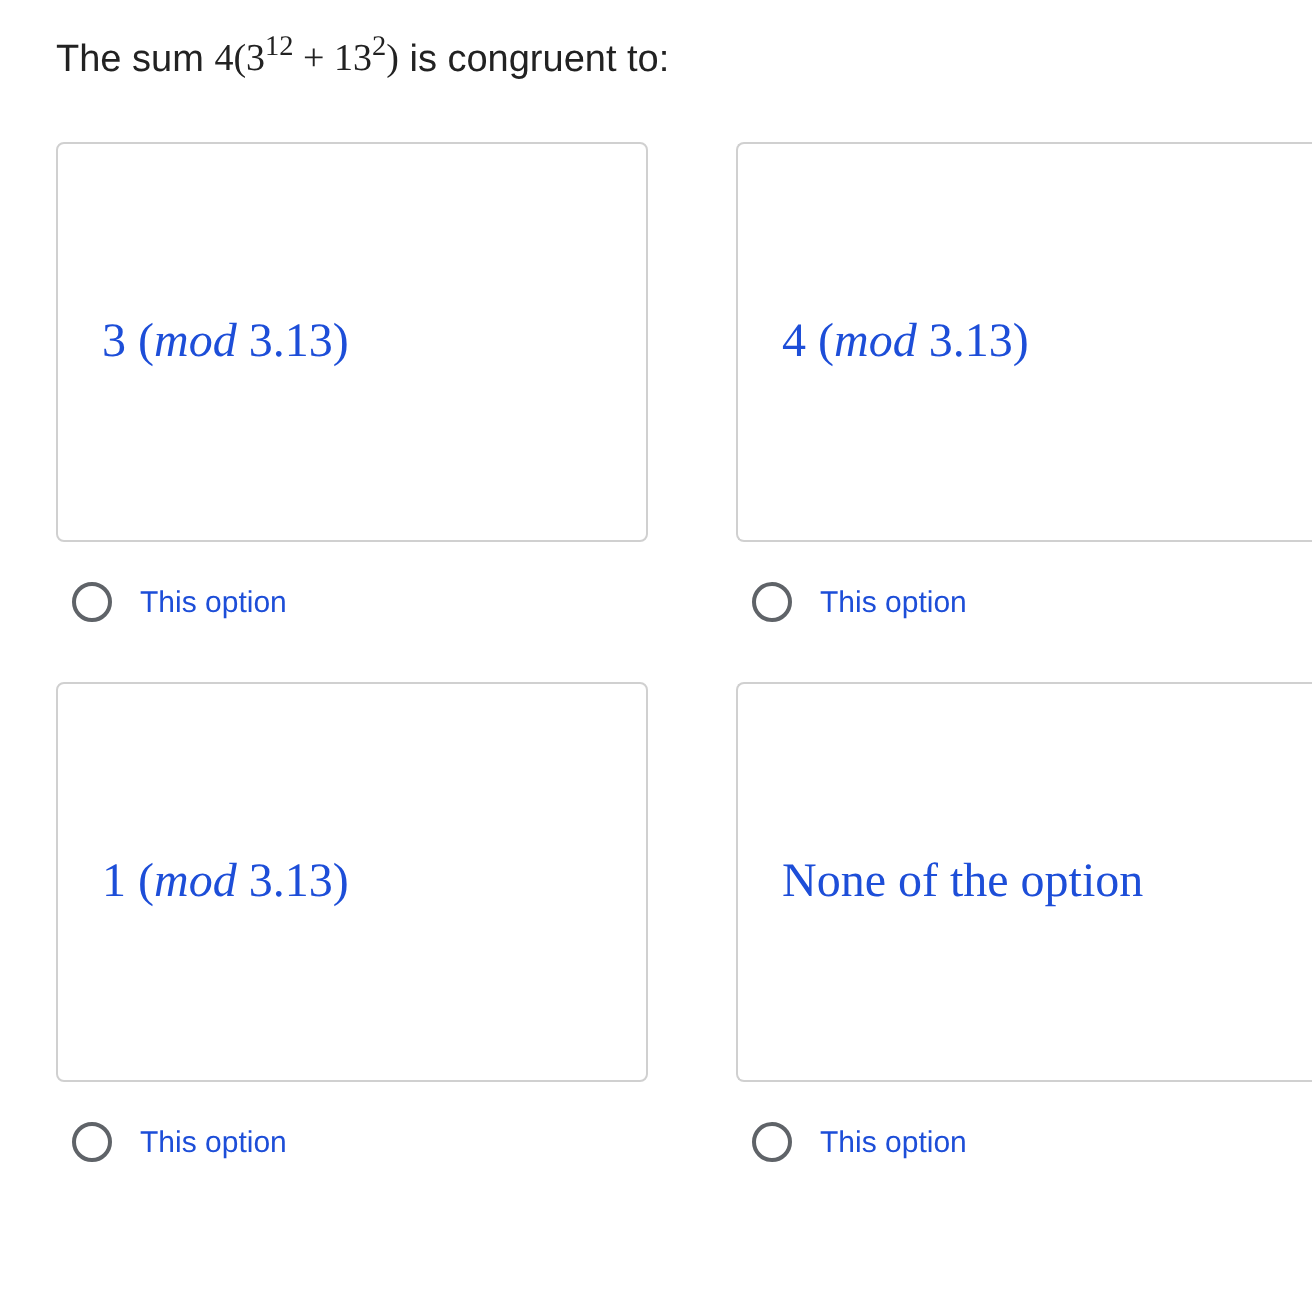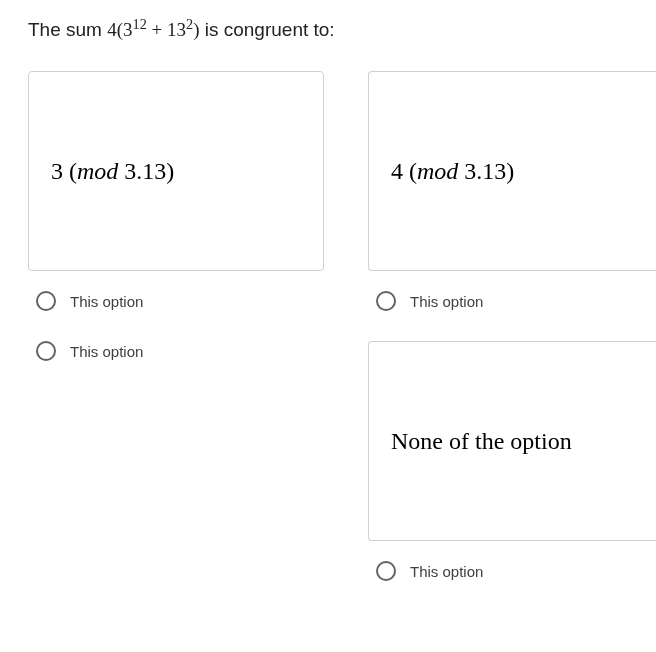--- a/index.html
+++ b/index.html
@@ -33,40 +33,40 @@
       border-radius: 4px;
       height: 200px;
       display: flex;
       align-items: center;
       padding: 0 22px;
       margin-bottom: 20px;
     }
     .card-text {
       font-family: 'Times New Roman', serif;
       font-size: 24px;
-      color: #000000;
+      color: #1d4ed8;
     }
     .italic { font-style: italic; }
     .radio-row {
       display: flex;
       align-items: center;
       gap: 14px;
       margin-bottom: 30px;
       padding-left: 8px;
     }
     .radio {
       width: 20px;
       height: 20px;
       border: 2px solid #5f6368;
       border-radius: 50%;
       flex-shrink: 0;
     }
     .radio-label {
       font-size: 15px;
-      color: #404040;
+      color: #1d4ed8;
     }
     .card-b { border-right: none; border-radius: 4px 0 0 4px; }
   </style>
 </head>
 <body>
 
 <div class="question">
   <span>The sum </span><span class="math"><span>4(3</span><span class="sup">12</span><span> + 13</span><span class="sup">2</span><span>)</span></span><span> is congruent to:</span>
 </div>
 
@@ -90,20 +90,25 @@
         <span>4 (</span><span class="italic">mod</span><span> 3.13)</span>
       </div>
     </div>
     <div class="radio-row">
       <div class="radio"></div>
       <div class="radio-label">This option</div>
     </div>
   </div>
 
   <div class="option-block">
+    <div class="card">
+      <div class="card-text">
+        <span>1 (</span><span class="italic">mod</span><span> 3.13)</span>
+      </div>
+    </div>
     <div class="radio-row">
       <div class="radio"></div>
       <div class="radio-label">This option</div>
     </div>
   </div>
 
   <div class="option-block">
     <div class="card card-b">
       <div class="card-text">
         <span>None of the option</span>

